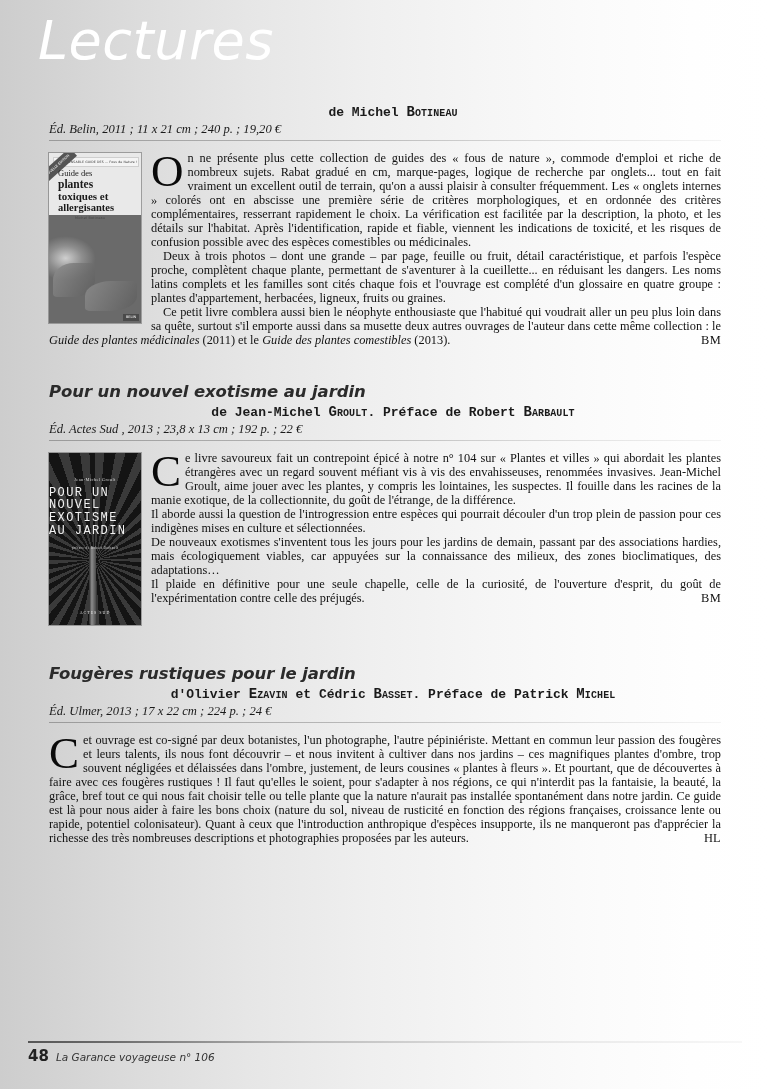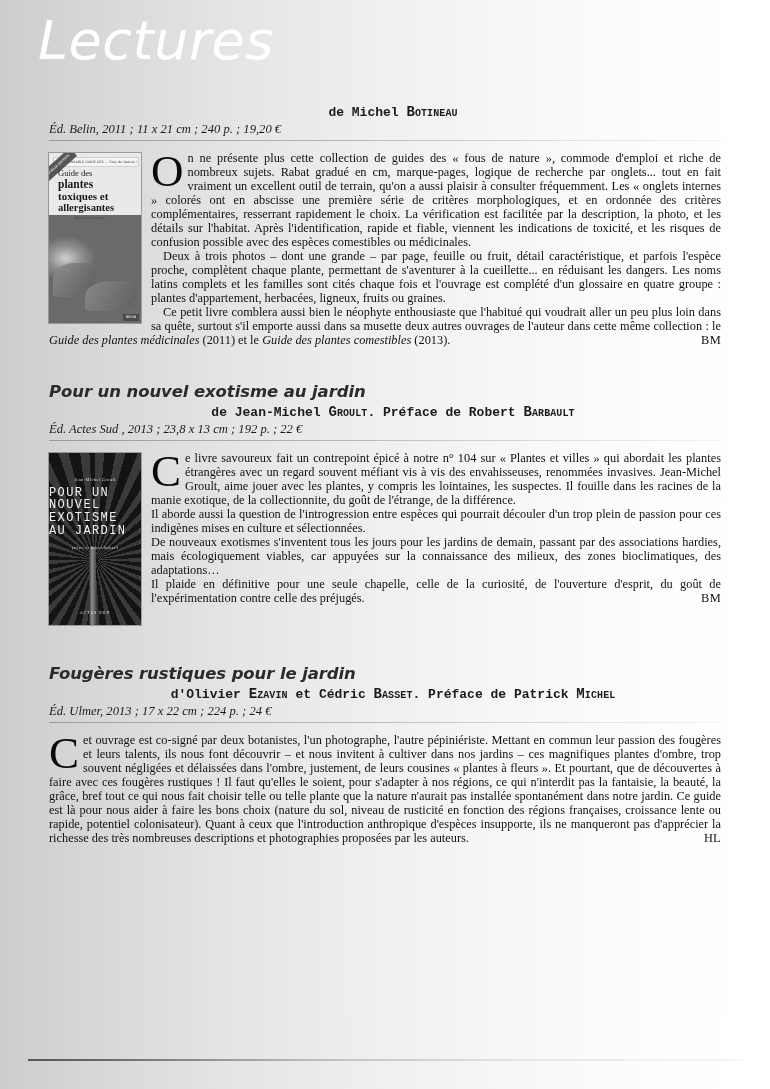--- a/index.html
+++ b/index.html
@@ -390,15 +390,19 @@
       <div class="body-block clearfix">
 
         <p class="noindent"><span class="dropcap">C</span><span>et ouvrage est co-signé par deux botanistes, l'un photographe, l'autre pépiniériste. Mettant en commun leur passion des fougères et leurs talents, ils nous font découvrir – et nous invitent à cultiver dans nos jardins – ces magnifiques plantes d'ombre, trop souvent négligées et délaissées dans l'ombre, justement, de leurs cousines « plantes à fleurs ». Et pourtant, que de découvertes à faire avec ces fougères rustiques ! Il faut qu'elles le soient, pour s'adapter à nos régions, ce qui n'interdit pas la fantaisie, la beauté, la grâce, bref tout ce qui nous fait choisir telle ou telle plante que la nature n'aurait pas installée spontanément dans notre jardin. Ce guide est là pour nous aider à faire les bons choix (nature du sol, niveau de rusticité en fonction des régions françaises, croissance lente ou rapide, potentiel colonisateur). Quant à ceux que l'introduction anthropique d'espèces insupporte, ils ne manqueront pas d'apprécier la richesse des très nombreuses descriptions et photographies proposées par les auteurs.</span><span class="signature">HL</span></p>
       </div>
     </div>
 
   </div>
 
   <div class="footer">
     <div class="footer-rule"></div>
+    <div class="footer-row">
+      <span class="footer-page">48</span>
+      <span class="footer-label">La Garance voyageuse n° 106</span>
+    </div>
   </div>
 
 </div>
 
 </body></html>

